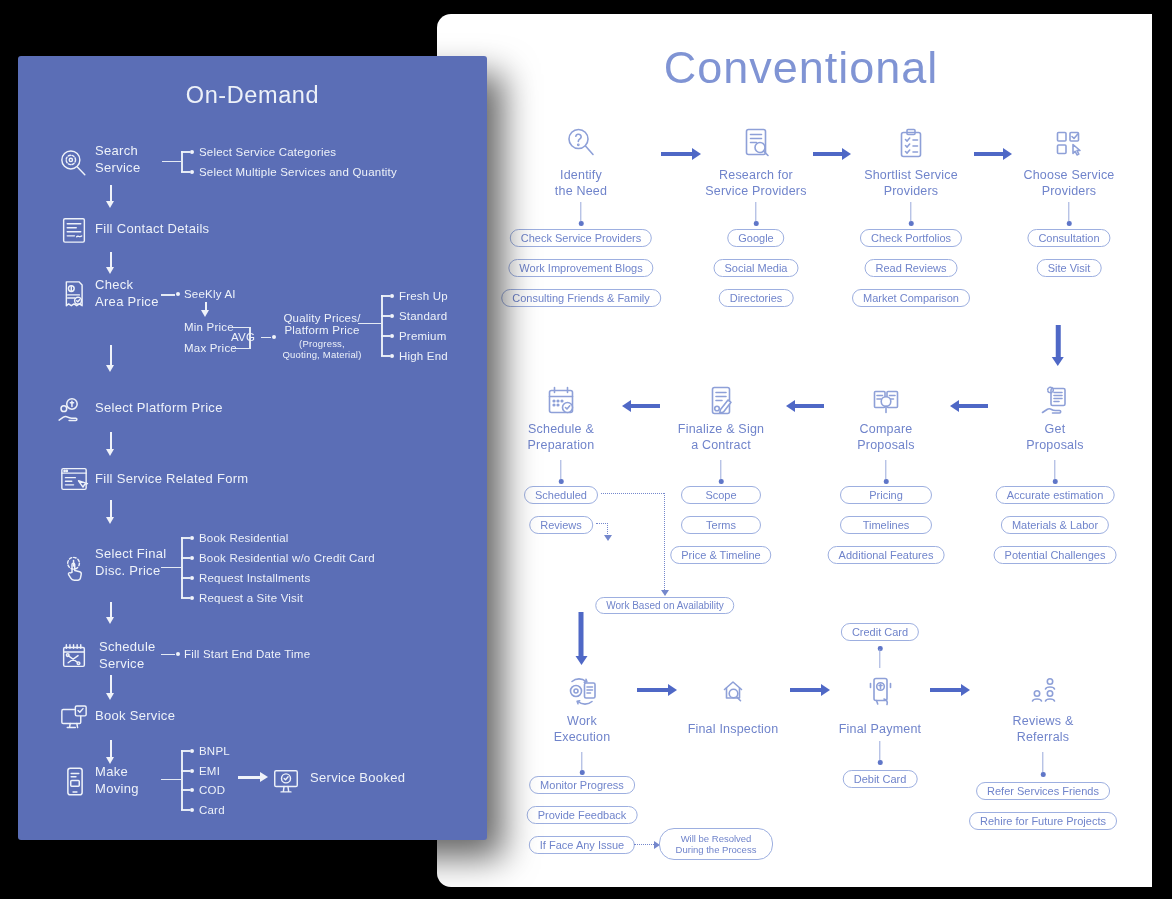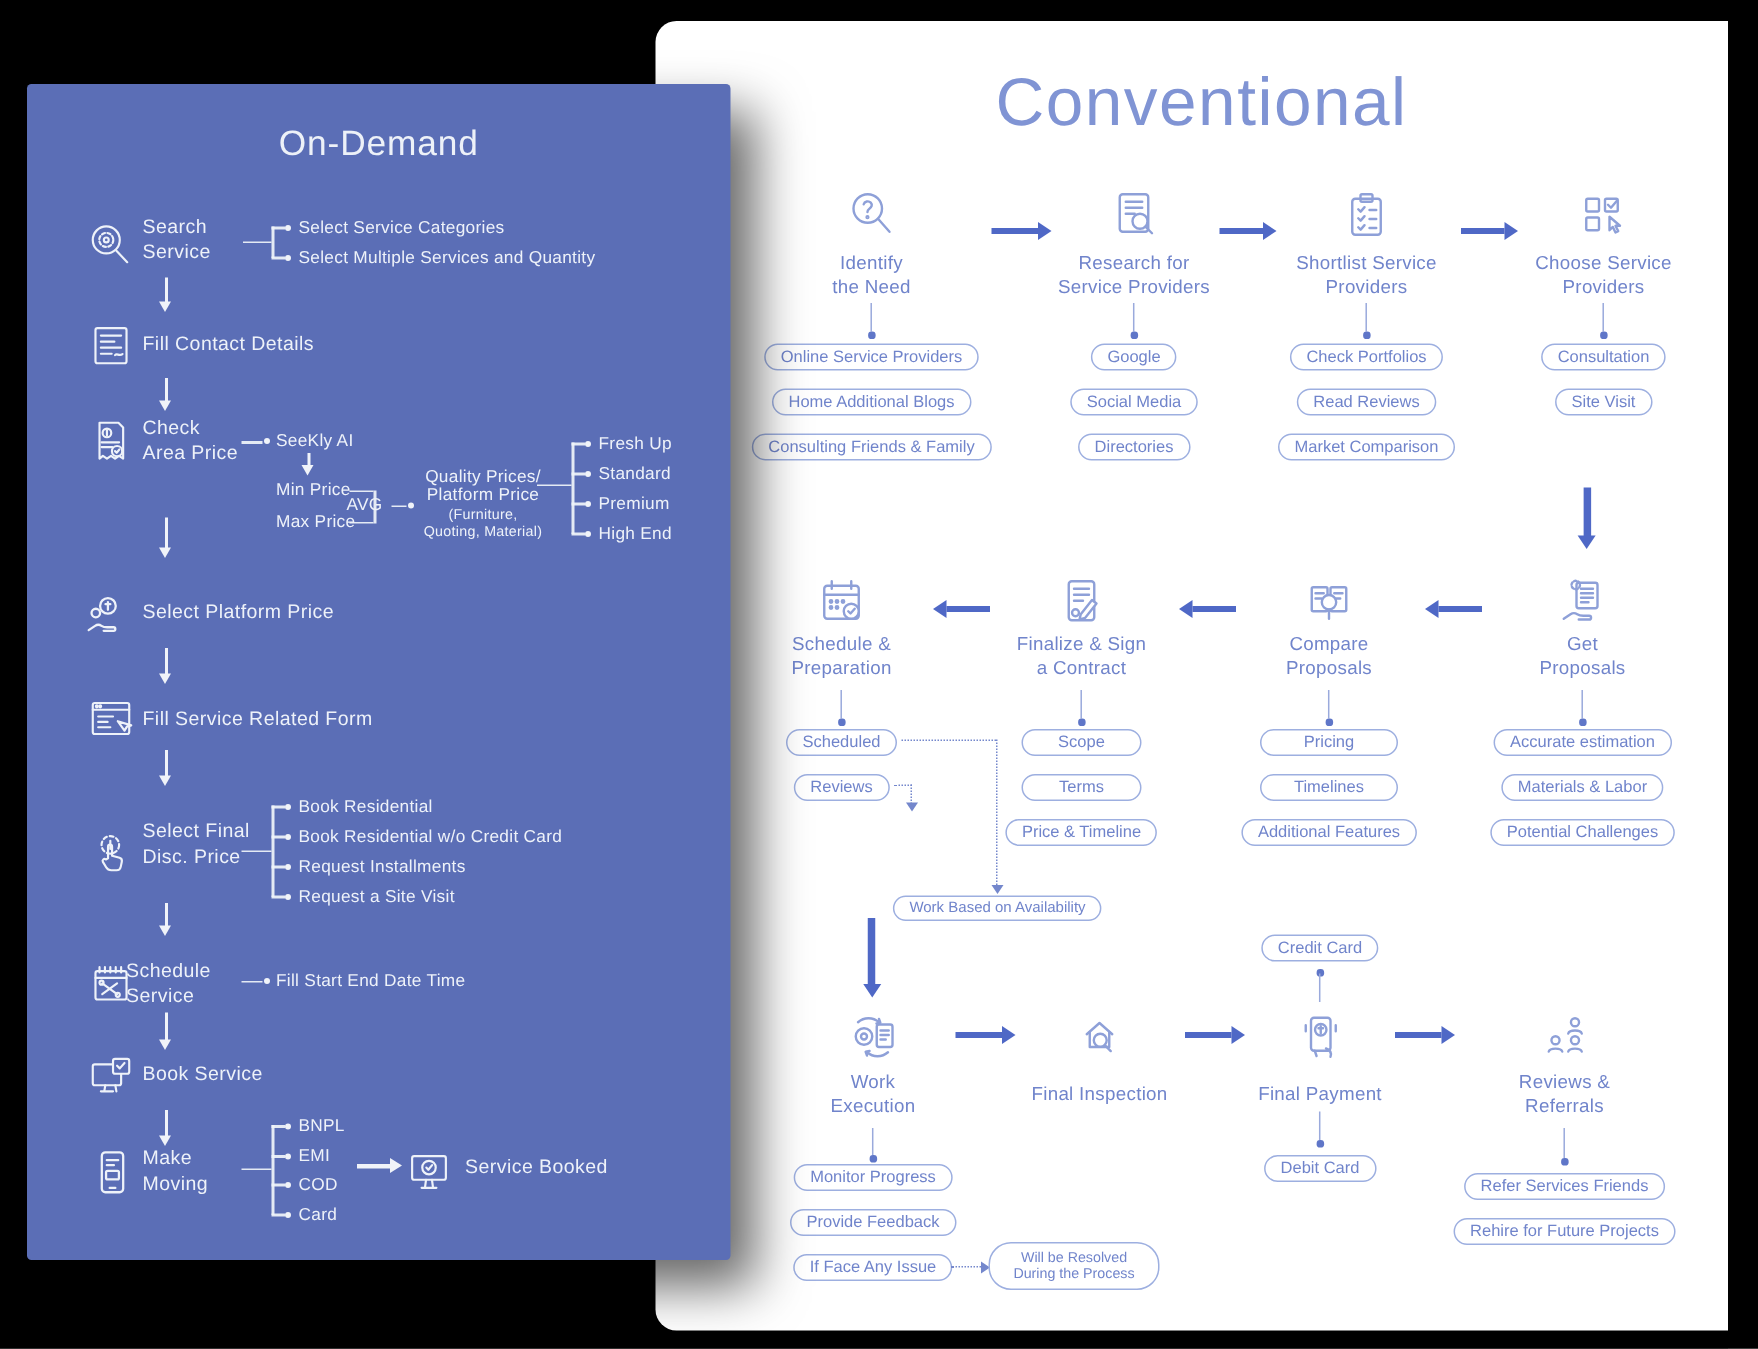--- a/index.html
+++ b/index.html
@@ -115,22 +115,22 @@
 
     <div class="conn" style="left:144px;top:188px;height:19px"></div>
     <div class="cdot" style="left:144px;top:207px"></div>
     <div class="conn" style="left:319px;top:188px;height:19px"></div>
     <div class="cdot" style="left:319px;top:207px"></div>
     <div class="conn" style="left:474px;top:188px;height:19px"></div>
     <div class="cdot" style="left:474px;top:207px"></div>
     <div class="conn" style="left:632px;top:188px;height:19px"></div>
     <div class="cdot" style="left:632px;top:207px"></div>
 
-    <div class="pill" style="left:144px;top:215px">Online Service Providers</div>
-    <div class="pill" style="left:144px;top:245px">Home Additional Blogs</div>
+    <div class="pill" style="left:144px;top:215px">Check Service Providers</div>
+    <div class="pill" style="left:144px;top:245px">Work Improvement Blogs</div>
     <div class="pill" style="left:144px;top:275px">Consulting Friends &amp; Family</div>
     <div class="pill" style="left:319px;top:215px">Google</div>
     <div class="pill" style="left:319px;top:245px">Social Media</div>
     <div class="pill" style="left:319px;top:275px">Directories</div>
     <div class="pill" style="left:474px;top:215px">Check Portfolios</div>
     <div class="pill" style="left:474px;top:245px">Read Reviews</div>
     <div class="pill" style="left:474px;top:275px">Market Comparison</div>
     <div class="pill" style="left:632px;top:215px">Consultation</div>
     <div class="pill" style="left:632px;top:245px">Site Visit</div>
 
@@ -345,21 +345,21 @@
     <div class="wl" style="left:215px;top:291.5px;width:16px"></div>
     <div class="wlv" style="left:231px;top:270.5px;height:22px"></div>
     <div class="od-branch" style="left:213px;top:275px">AVG</div>
     <div class="wl" style="left:243px;top:280.5px;width:10px"></div>
     <div class="wdot" style="left:254px;top:278.7px"></div>
     <div class="od-branch" style="left:258px;top:256px;width:92px;text-align:center">
       <div>Quality Prices/</div>
         <div>Platform Price</div>
       </div>
     <div class="od-branch od-note" style="left:258px;top:283px;width:92px;text-align:center">
-      <div>(Furniture,</div>
+      <div>(Progress,</div>
         <div>Quoting, Material)</div>
       </div>
     <div class="wl" style="left:340px;top:266.5px;width:23px"></div>
     <div class="wlv" style="left:363px;top:239px;height:61px"></div>
     <div class="wl" style="left:363px;top:239.2px;width:9px"></div>
     <div class="wl" style="left:363px;top:259.2px;width:9px"></div>
     <div class="wl" style="left:363px;top:279.2px;width:9px"></div>
     <div class="wl" style="left:363px;top:299.2px;width:9px"></div>
     <div class="wdot" style="left:372px;top:238px"></div>
     <div class="wdot" style="left:372px;top:258px"></div>
@@ -421,21 +421,21 @@
     <div class="darr" style="left:88px;top:546px;height:22px"></div>
 
     <svg class="abs od-ic" style="left:38px;top:582px" width="36" height="36" viewBox="0 0 40 40">
       <rect x="8.5" y="10.5" width="23" height="21" rx="1.5"></rect>
         <path d="M8.5 15.5h23"></path>
         <path d="M11.5 7.5v4M15.5 7.5v4M19.5 7.5v4M23.5 7.5v4M27.5 7.5v4"></path>
         <path d="M13.5 27.5l11-8M13.5 19.5l11 8"></path>
         <circle cx="13" cy="19" r="1.5"></circle>
         <circle cx="25" cy="28" r="1.5"></circle>
     </svg>
-    <div class="od-label" style="left:66px;top:583px">
+    <div class="od-label" style="left:81px;top:583px">
       <div>Schedule</div>
         <div>Service</div>
       </div>
     <div class="wl" style="left:143px;top:597.5px;width:14px"></div>
     <div class="wdot" style="left:158px;top:595.7px"></div>
     <div class="od-branch" style="left:166px;top:592px">Fill Start End Date Time</div>
     <div class="darr" style="left:88px;top:619px;height:25px"></div>
 
     <svg class="abs od-ic" style="left:38px;top:645px" width="36" height="36" viewBox="0 0 40 40">
       <rect x="6.5" y="9.5" width="21" height="15.5" rx="1.5"></rect>

